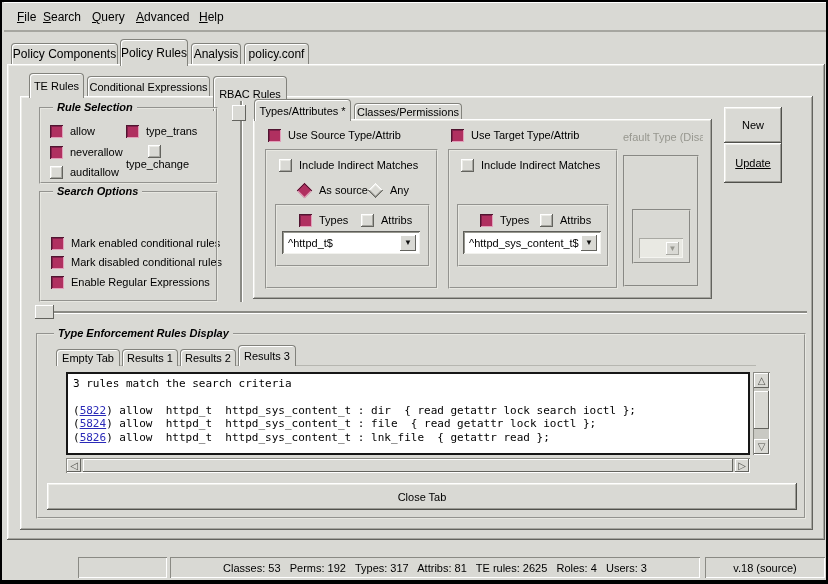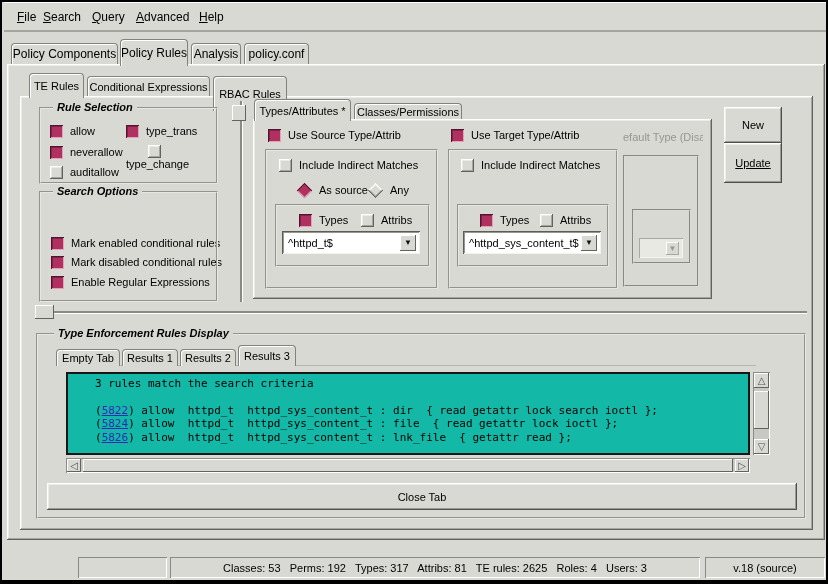--- a/index.html
+++ b/index.html
@@ -36,22 +36,22 @@
     box-shadow:inset -1px -1px 0 #63635e,inset 1px 1px 0 #fff;}
   .btn{position:absolute;background:#d9d9d4;display:flex;align-items:center;justify-content:center;
     font-size:11px;cursor:default;
     box-shadow:inset -1px -1px 0 #50504b,inset 1px 1px 0 #ffffff,inset -2px -2px 0 #9b9b95,inset 2px 2px 0 #ededе8;}
   .btn{box-shadow:inset -1px -1px 0 #50504b,inset 1px 1px 0 #ffffff,inset -2px -2px 0 #9b9b95,inset 2px 2px 0 #ededе8;}
   .btn{box-shadow:inset -1px -1px 0 #50504b,inset 1px 1px 0 #ffffff,inset -2px -2px 0 #9b9b95,inset 2px 2px 0 #edede8;}
   .sashline-v{position:absolute;width:2px;background:#8a8a84;box-shadow:1px 0 0 #fff;}
   .sashline-h{position:absolute;height:2px;background:#8a8a84;box-shadow:0 1px 0 #fff;}
   .sashhandle{position:absolute;background:#d9d9d4;z-index:4;
     box-shadow:inset -1px -1px 0 #63635e,inset 1px 1px 0 #fff;}
-  .rulesbox{position:absolute;background:#14b8a6;border:2px solid #161616;box-sizing:border-box;
-    overflow:hidden;padding-left:22px;}
+  .rulesbox{position:absolute;background:#ffffff;border:2px solid #161616;box-sizing:border-box;
+    overflow:hidden;}
   .rline{white-space:pre;font-family:"DejaVu Sans Mono",monospace;font-size:11px;line-height:13.4px;}
   .rules-pad{padding:3px 5px;}
   .rule-link{color:#2a2ab8;text-decoration:underline;cursor:pointer;}
   .sb{position:absolute;background:#c9c9c3;box-shadow:inset 1px 1px 0 #8a8a84,inset -1px -1px 0 #fff;}
   .sb-btn{position:absolute;background:#d9d9d4;display:flex;align-items:center;justify-content:center;
     color:#55554f;font-size:10px;line-height:10px;font-family:"DejaVu Sans",sans-serif;
     box-shadow:inset -1px -1px 0 #63635e,inset 1px 1px 0 #fff;}
   .sb-thumb{position:absolute;background:#d9d9d4;
     box-shadow:inset -1px -1px 0 #63635e,inset 1px 1px 0 #fff;}
   .statusbox{position:absolute;display:flex;align-items:center;justify-content:center;

